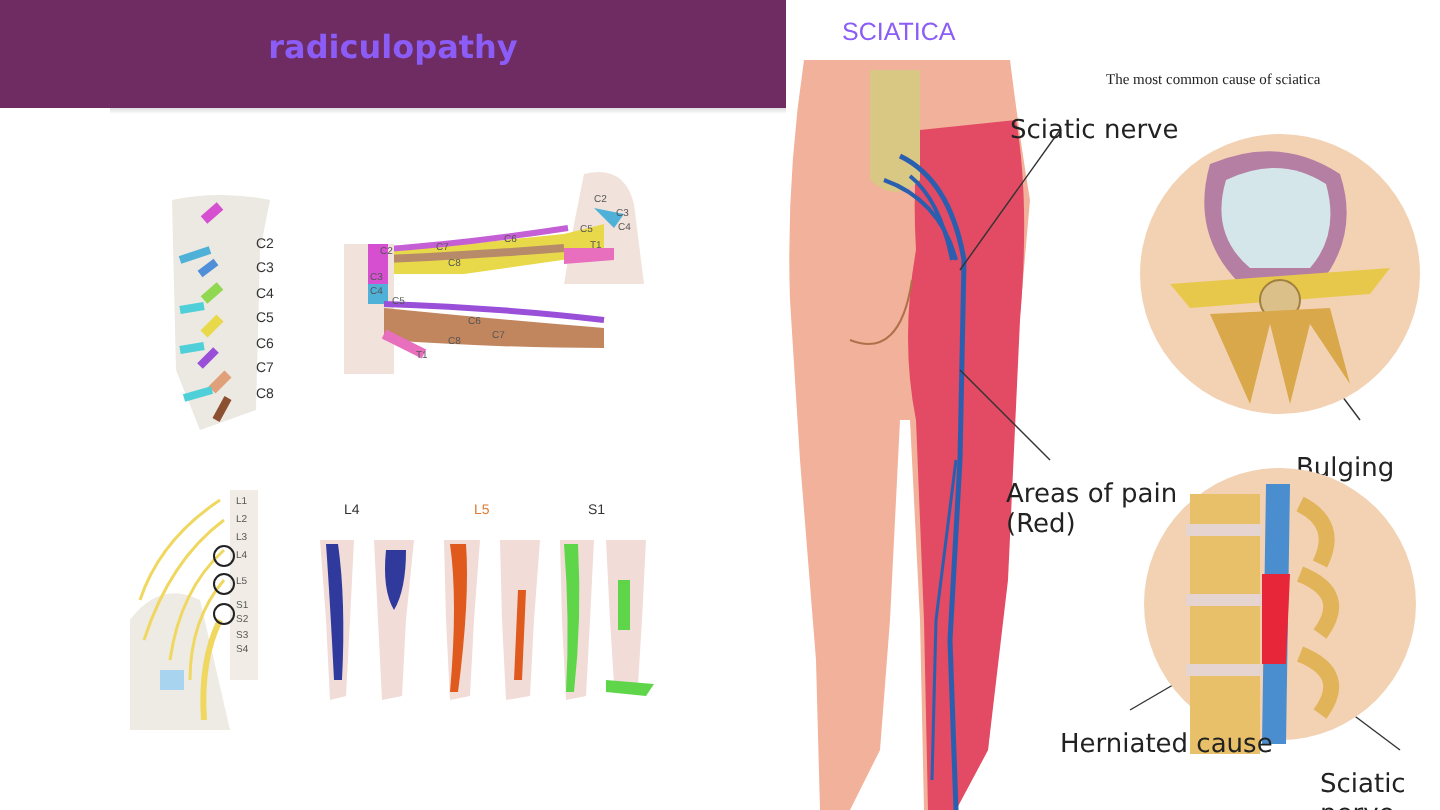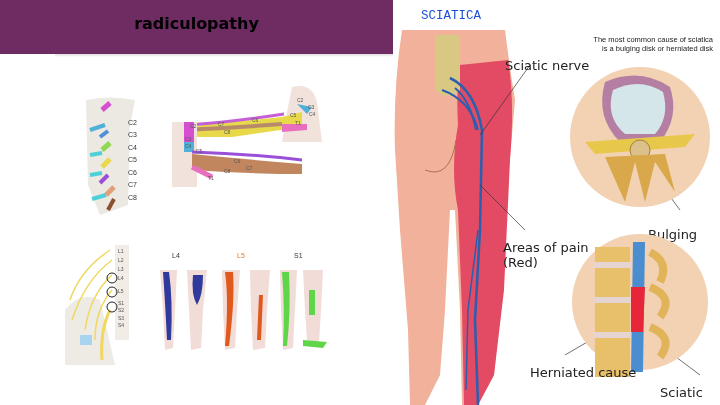--- a/index.html
+++ b/index.html
@@ -1,24 +1,24 @@
 <!DOCTYPE html>
 <html><head>
 <meta charset="utf-8">
 <style>
   html,body{margin:0;padding:0;}
   body{width:720px;height:405px;position:relative;overflow:hidden;background:#ffffff;font-family:"Liberation Sans",sans-serif;}
   .banner{position:absolute;left:0;top:0;width:393px;height:54px;background:#6e2c63;}
   .banner-shadow{position:absolute;left:55px;top:54px;width:338px;height:3px;background:linear-gradient(#ddd,#fff);}
-  .banner-title{position:absolute;left:0;top:14px;width:393px;text-align:center;color:#000000;font-weight:bold;font-size:16px;font-family:"DejaVu Sans",sans-serif;}
+  .banner-title{position:absolute;left:0;top:14px;width:393px;text-align:center;color:#8b5cf6;font-weight:bold;font-size:16px;font-family:"DejaVu Sans",sans-serif;}
   .lbl{position:absolute;font-size:7px;color:#333;}
   .lbl-sm{position:absolute;font-size:5px;color:#555;}
   .dlbl{position:absolute;font-size:13px;color:#222;font-family:"DejaVu Sans",sans-serif;}
-  .title-r{position:absolute;left:421px;top:9px;font-size:12.5px;color:#1d4ed8;font-family:Liberation Mono, monospace;}
-  .caption{position:absolute;left:553px;top:35px;width:160px;text-align:right;font-size:7.5px;line-height:9px;color:#222;font-family:Liberation Sans, sans-serif;}
+  .title-r{position:absolute;left:421px;top:9px;font-size:12.5px;color:#8b5cf6;font-family:Liberation Sans, sans-serif;}
+  .caption{position:absolute;left:553px;top:35px;width:160px;text-align:left;font-size:7.5px;line-height:9px;color:#222;font-family:Liberation Serif, serif;}
   svg{position:absolute;}
 </style>
 </head>
 <body>
 
 <div class="banner"></div>
 <div class="banner-shadow"></div>
 <div class="banner-title">radiculopathy</div>
 
 <svg style="left:80px;top:95px" width="60" height="125" viewBox="0 0 60 125">
@@ -114,21 +114,20 @@
   <path d="M70 2 L78 2 Q80 30 74 76 L70 76 Q74 30 70 2 Z" fill="#e05a1e"></path>
   <path d="M104 25 L108 25 L106 70 L102 70 Z" fill="#e05a1e"></path>
   <path d="M127 2 L134 2 Q136 40 132 76 L128 76 Q130 40 127 2 Z" fill="#5fd64a"></path>
   <path d="M154 20 L160 20 L160 45 L154 45 Z" fill="#5fd64a"></path>
   <path d="M148 70 L172 72 L168 78 L148 76 Z" fill="#5fd64a"></path>
 </svg>
 
 <div class="title-r">SCIATICA</div>
 <div class="caption">
   <div>The most common cause of sciatica</div>
-  <div>is a bulging disk or herniated disk</div>
 </div>
 
 <svg style="left:390px;top:30px" width="130" height="375" viewBox="0 0 130 375">
   <path d="M12 0 L115 0 Q120 40 125 70 L118 150 L112 260 L104 345 L88 375 L72 375 L70 280 L65 180 L60 180 L55 280 L50 345 L35 375 L20 375 L18 300 L10 200 L5 120 Q3 60 12 0 Z" fill="#f2b19a"></path>
   <path d="M70 35 L118 30 Q125 70 120 130 L114 260 L104 345 L88 375 L74 375 L72 280 L68 180 Q60 140 68 95 Q66 60 70 35 Z" fill="#e34a63"></path>
   <path d="M45 5 L70 5 L70 60 Q58 72 45 60 Z" fill="#d9c884"></path>
   <path d="M52 60 Q80 70 88 100" stroke="#2a5fb0" stroke-width="2" fill="none"></path>
   <path d="M60 48 Q85 60 92 100 L90 200 L85 290 L88 375" stroke="#2a5fb0" stroke-width="2.5" fill="none"></path>
   <path d="M65 58 Q80 70 86 100" stroke="#2a5fb0" stroke-width="2" fill="none"></path>
   <path d="M88 200 L78 280 L76 360" stroke="#2a5fb0" stroke-width="1.5" fill="none"></path>

